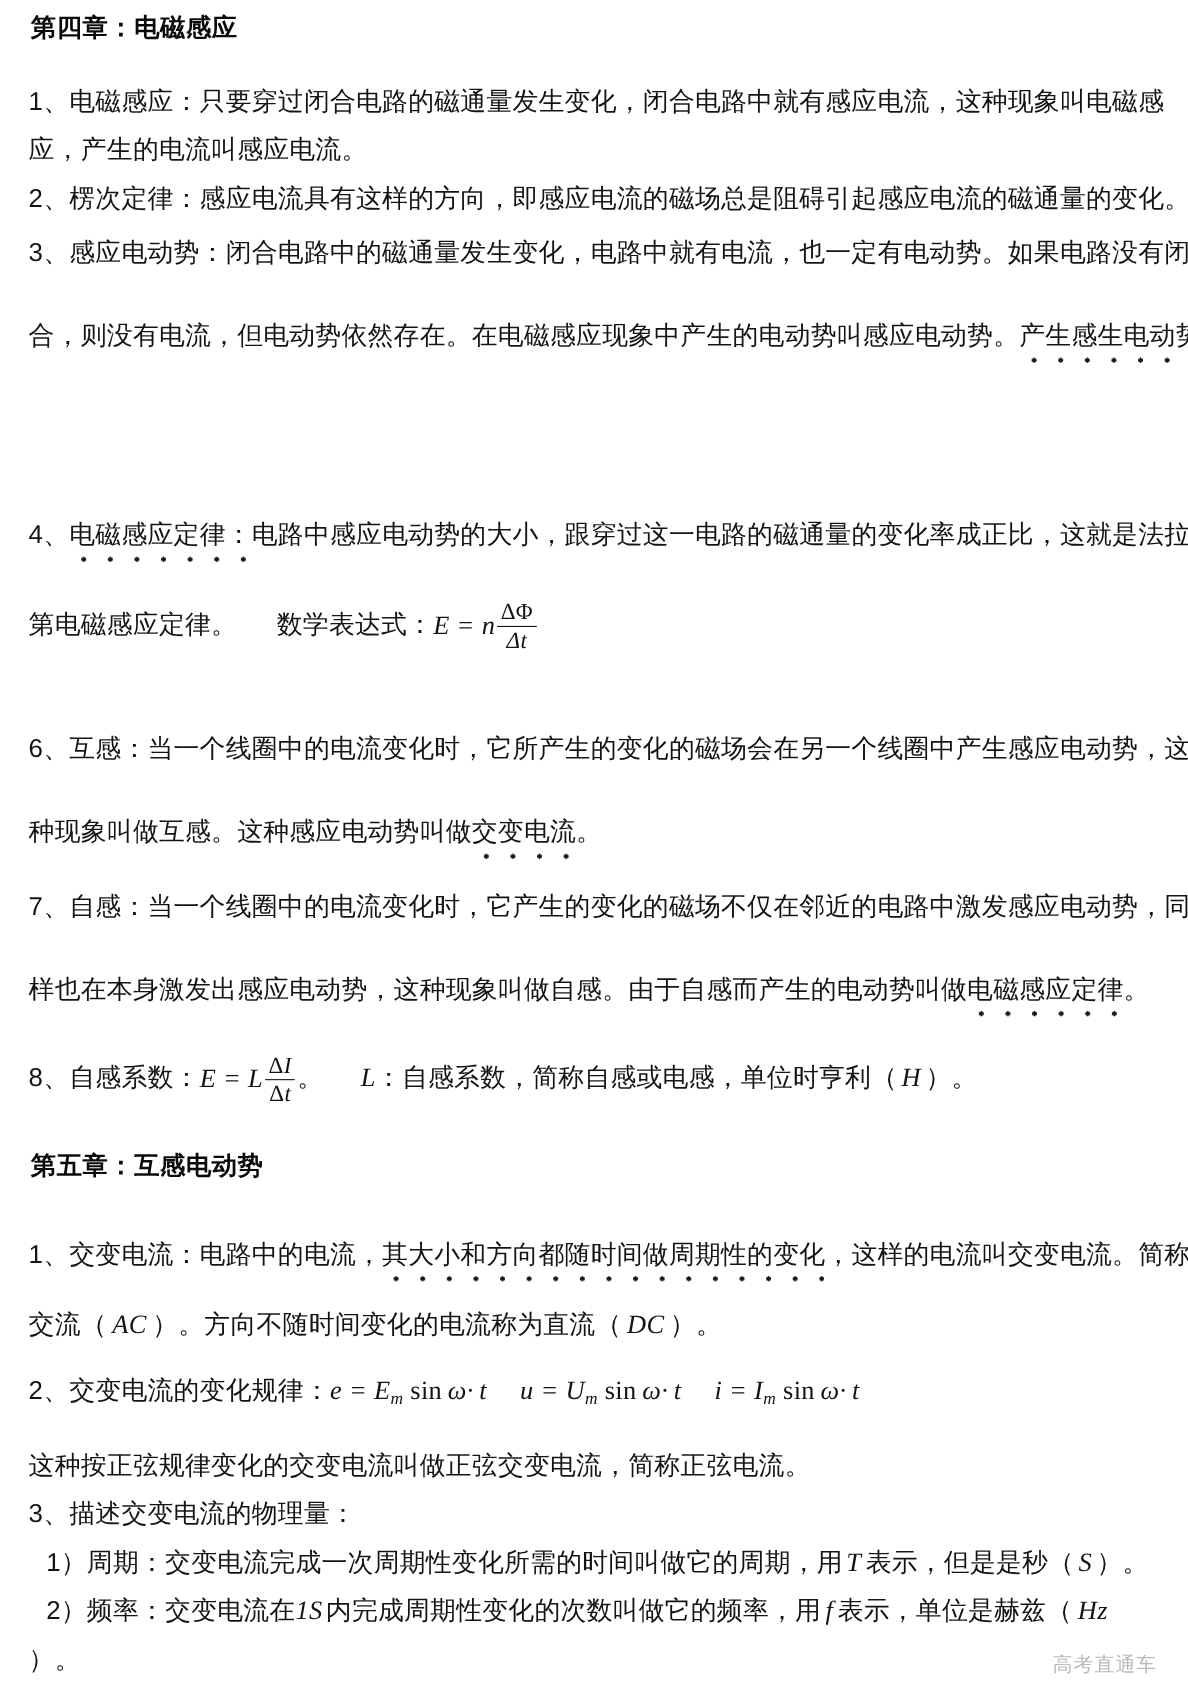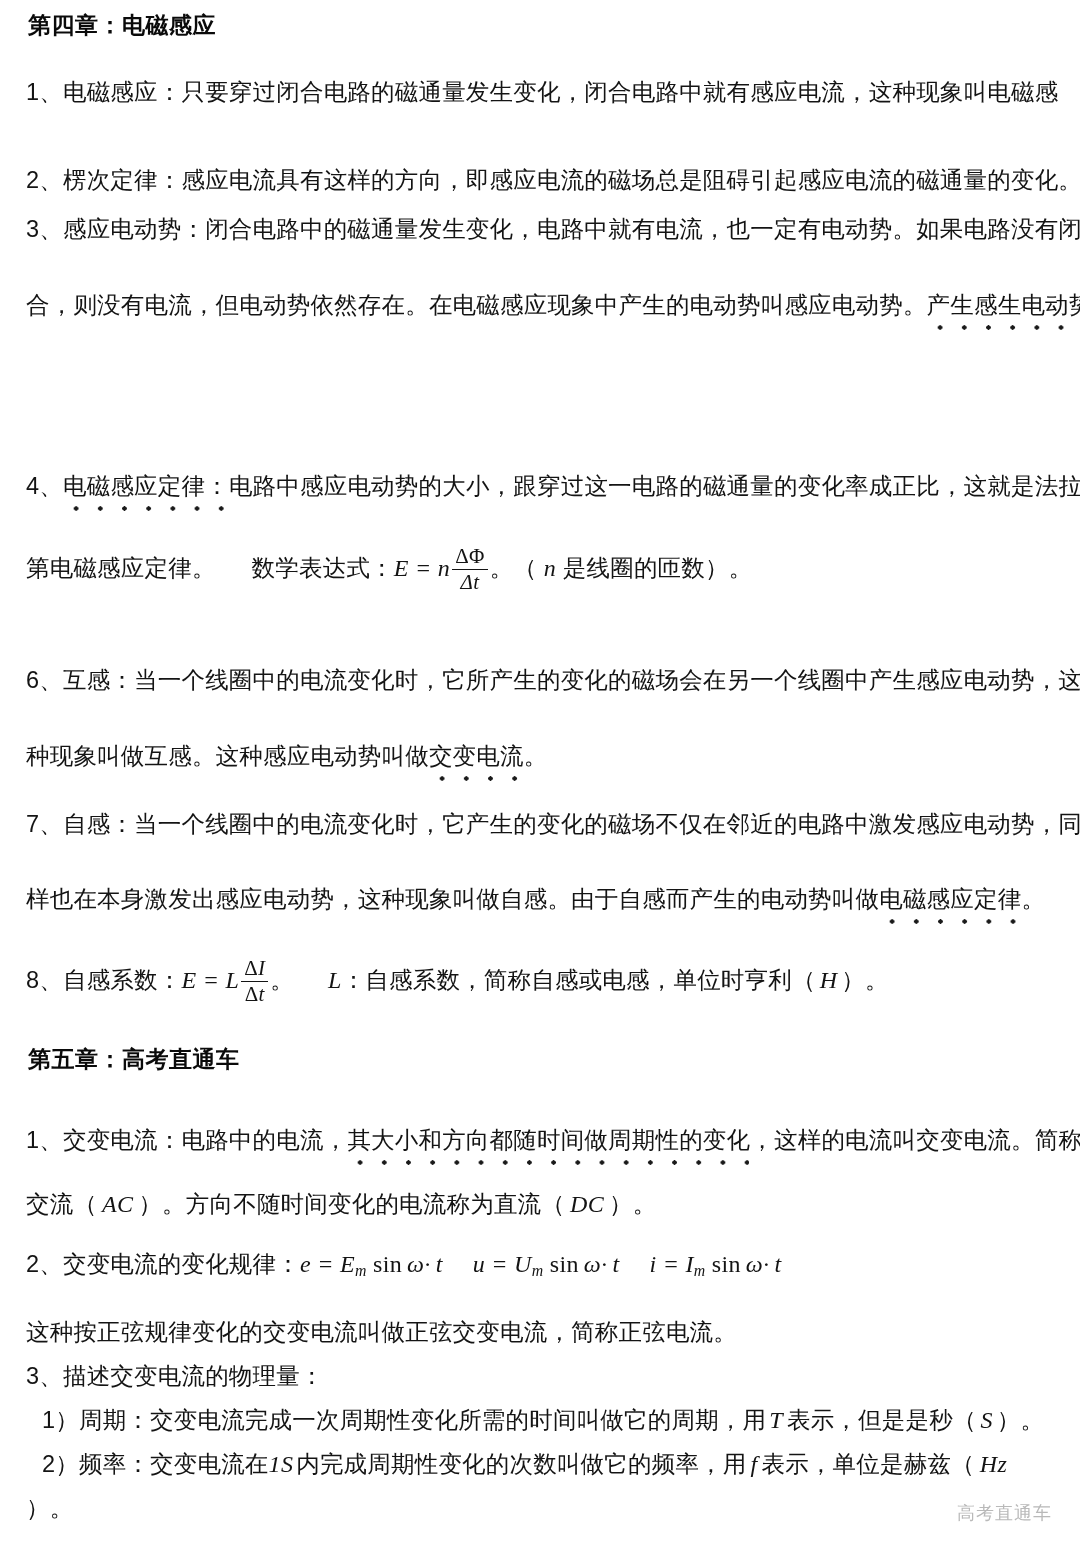--- a/index.html
+++ b/index.html
@@ -100,44 +100,45 @@
   .nb { white-space: nowrap; }
 </style>
 </head>
 <body>
 
 <div class="page">
 
   <div class="chapter-heading" style="left:28px; top:10px;">第四章：电磁感应</div>
 
   <div class="para" style="left:26px; top:76px;">1、电磁感应：只要穿过闭合电路的磁通量发生变化，闭合电路中就有感应电流，这种现象叫电磁感</div>
+  <div class="para" style="left:26px; top:120px;">应，产生的电流叫感应电流。</div>
 
   <div class="para" style="left:26px; top:164px;">2、楞次定律：感应电流具有这样的方向，即感应电流的磁场总是阻碍引起感应电流的磁通量的变化。</div>
 
   <div class="para" style="left:26px; top:213px;">3、感应电动势：闭合电路中的磁通量发生变化，电路中就有电流，也一定有电动势。如果电路没有闭</div>
 
   <div class="para" style="left:26px; top:289px;"><span>合，则没有电流，但电动势依然存在。在电磁感应现象中产生的电动势叫感应电动势。</span><span class="emph" style="--dotstep:24.2px;">产生感生电动势</span></div>
 
 
   <div class="para" style="left:26px; top:470px;"><span>4、</span><span class="emph" style="--dotstep:24.2px;">电磁感应定律：</span><span>电路中感应电动势的大小，跟穿过这一电路的磁通量的变化率成正比，这就是法拉</span></div>
 
-  <div class="para" style="left:26px; top:546px;"><span>第电磁感应定律。</span><span style="display:inline-block;width:36px;"></span><span>数学表达式：</span><span class="math nb">E&nbsp;=&nbsp;n<span class="frac"><span class="num up">ΔΦ</span><span class="den">Δ<span style="font-style:italic;">t</span></span></span></span><span>。（&nbsp;<span class="math">n</span>&nbsp;是线圈的匝数）。</span></div>
+  <div class="para" style="left:26px; top:546px;"><span>第电磁感应定律。</span><span style="display:inline-block;width:36px;"></span><span>数学表达式：</span><span class="math nb">E&nbsp;=&nbsp;n<span class="frac"><span class="num up">ΔΦ</span><span class="den">Δ<span style="font-style:italic;">t</span></span></span></span></div>
 
 
   <div class="para" style="left:26px; top:664px;">6、互感：当一个线圈中的电流变化时，它所产生的变化的磁场会在另一个线圈中产生感应电动势，这</div>
 
   <div class="para" style="left:26px; top:740px;"><span>种现象叫做互感。这种感应电动势叫做</span><span class="emph" style="--dotstep:24.2px;">交变电流</span><span>。</span></div>
 
   <div class="para" style="left:26px; top:808px;">7、自感：当一个线圈中的电流变化时，它产生的变化的磁场不仅在邻近的电路中激发感应电动势，同</div>
 
   <div class="para" style="left:26px; top:883px;"><span>样也在本身激发出感应电动势，这种现象叫做自感。由于自感而产生的电动势叫做</span><span class="emph" style="--dotstep:24.2px;">电磁感应定律</span><span>。</span></div>
 
   <div class="para" style="left:26px; top:958px;"><span>8、自感系数：</span><span class="math nb">E&nbsp;=&nbsp;L<span class="frac"><span class="num"><span class="up">Δ</span>I</span><span class="den"><span class="up">Δ</span>t</span></span></span><span>。</span><span style="display:inline-block;width:34px;"></span><span class="math">L</span><span>：自感系数，简称自感或电感，单位时亨利（</span><span style="display:inline-block;width:4px;"></span><span class="math">H</span><span style="display:inline-block;width:4px;"></span><span>）。</span></div>
 
-  <div class="chapter-heading" style="left:28px; top:1044px;">第五章：高考直通车</div>
+  <div class="chapter-heading" style="left:28px; top:1044px;">第五章：互感电动势</div>
 
   <div class="para" style="left:26px; top:1124px;"><span>1、交变电流：电路中的电流，</span><span class="emph" style="--dotstep:24.2px;">其大小和方向都随时间做周期性的变化</span><span>，这样的电流叫交变电流。简称</span></div>
 
   <div class="para" style="left:26px; top:1188px;"><span>交流（</span><span style="display:inline-block;width:5px;"></span><span class="math">AC</span><span style="display:inline-block;width:5px;"></span><span>）。方向不随时间变化的电流称为直流（</span><span style="display:inline-block;width:5px;"></span><span class="math">DC</span><span style="display:inline-block;width:5px;"></span><span>）。</span></div>
 
   <div class="para" style="left:26px; top:1248px;"><span>2、交变电流的变化规律：</span><span class="math nb">e&nbsp;=&nbsp;E<span class="sub">m</span>&nbsp;<span class="up">sin</span> ω· t</span><span style="display:inline-block;width:30px;"></span><span class="math nb">u&nbsp;=&nbsp;U<span class="sub">m</span>&nbsp;<span class="up">sin</span> ω· t</span><span style="display:inline-block;width:30px;"></span><span class="math nb">i&nbsp;=&nbsp;I<span class="sub">m</span>&nbsp;<span class="up">sin</span> ω· t</span></div>
 
   <div class="para" style="left:26px; top:1316px;">这种按正弦规律变化的交变电流叫做正弦交变电流，简称正弦电流。</div>
 
   <div class="para" style="left:26px; top:1360px;">3、描述交变电流的物理量：</div>

